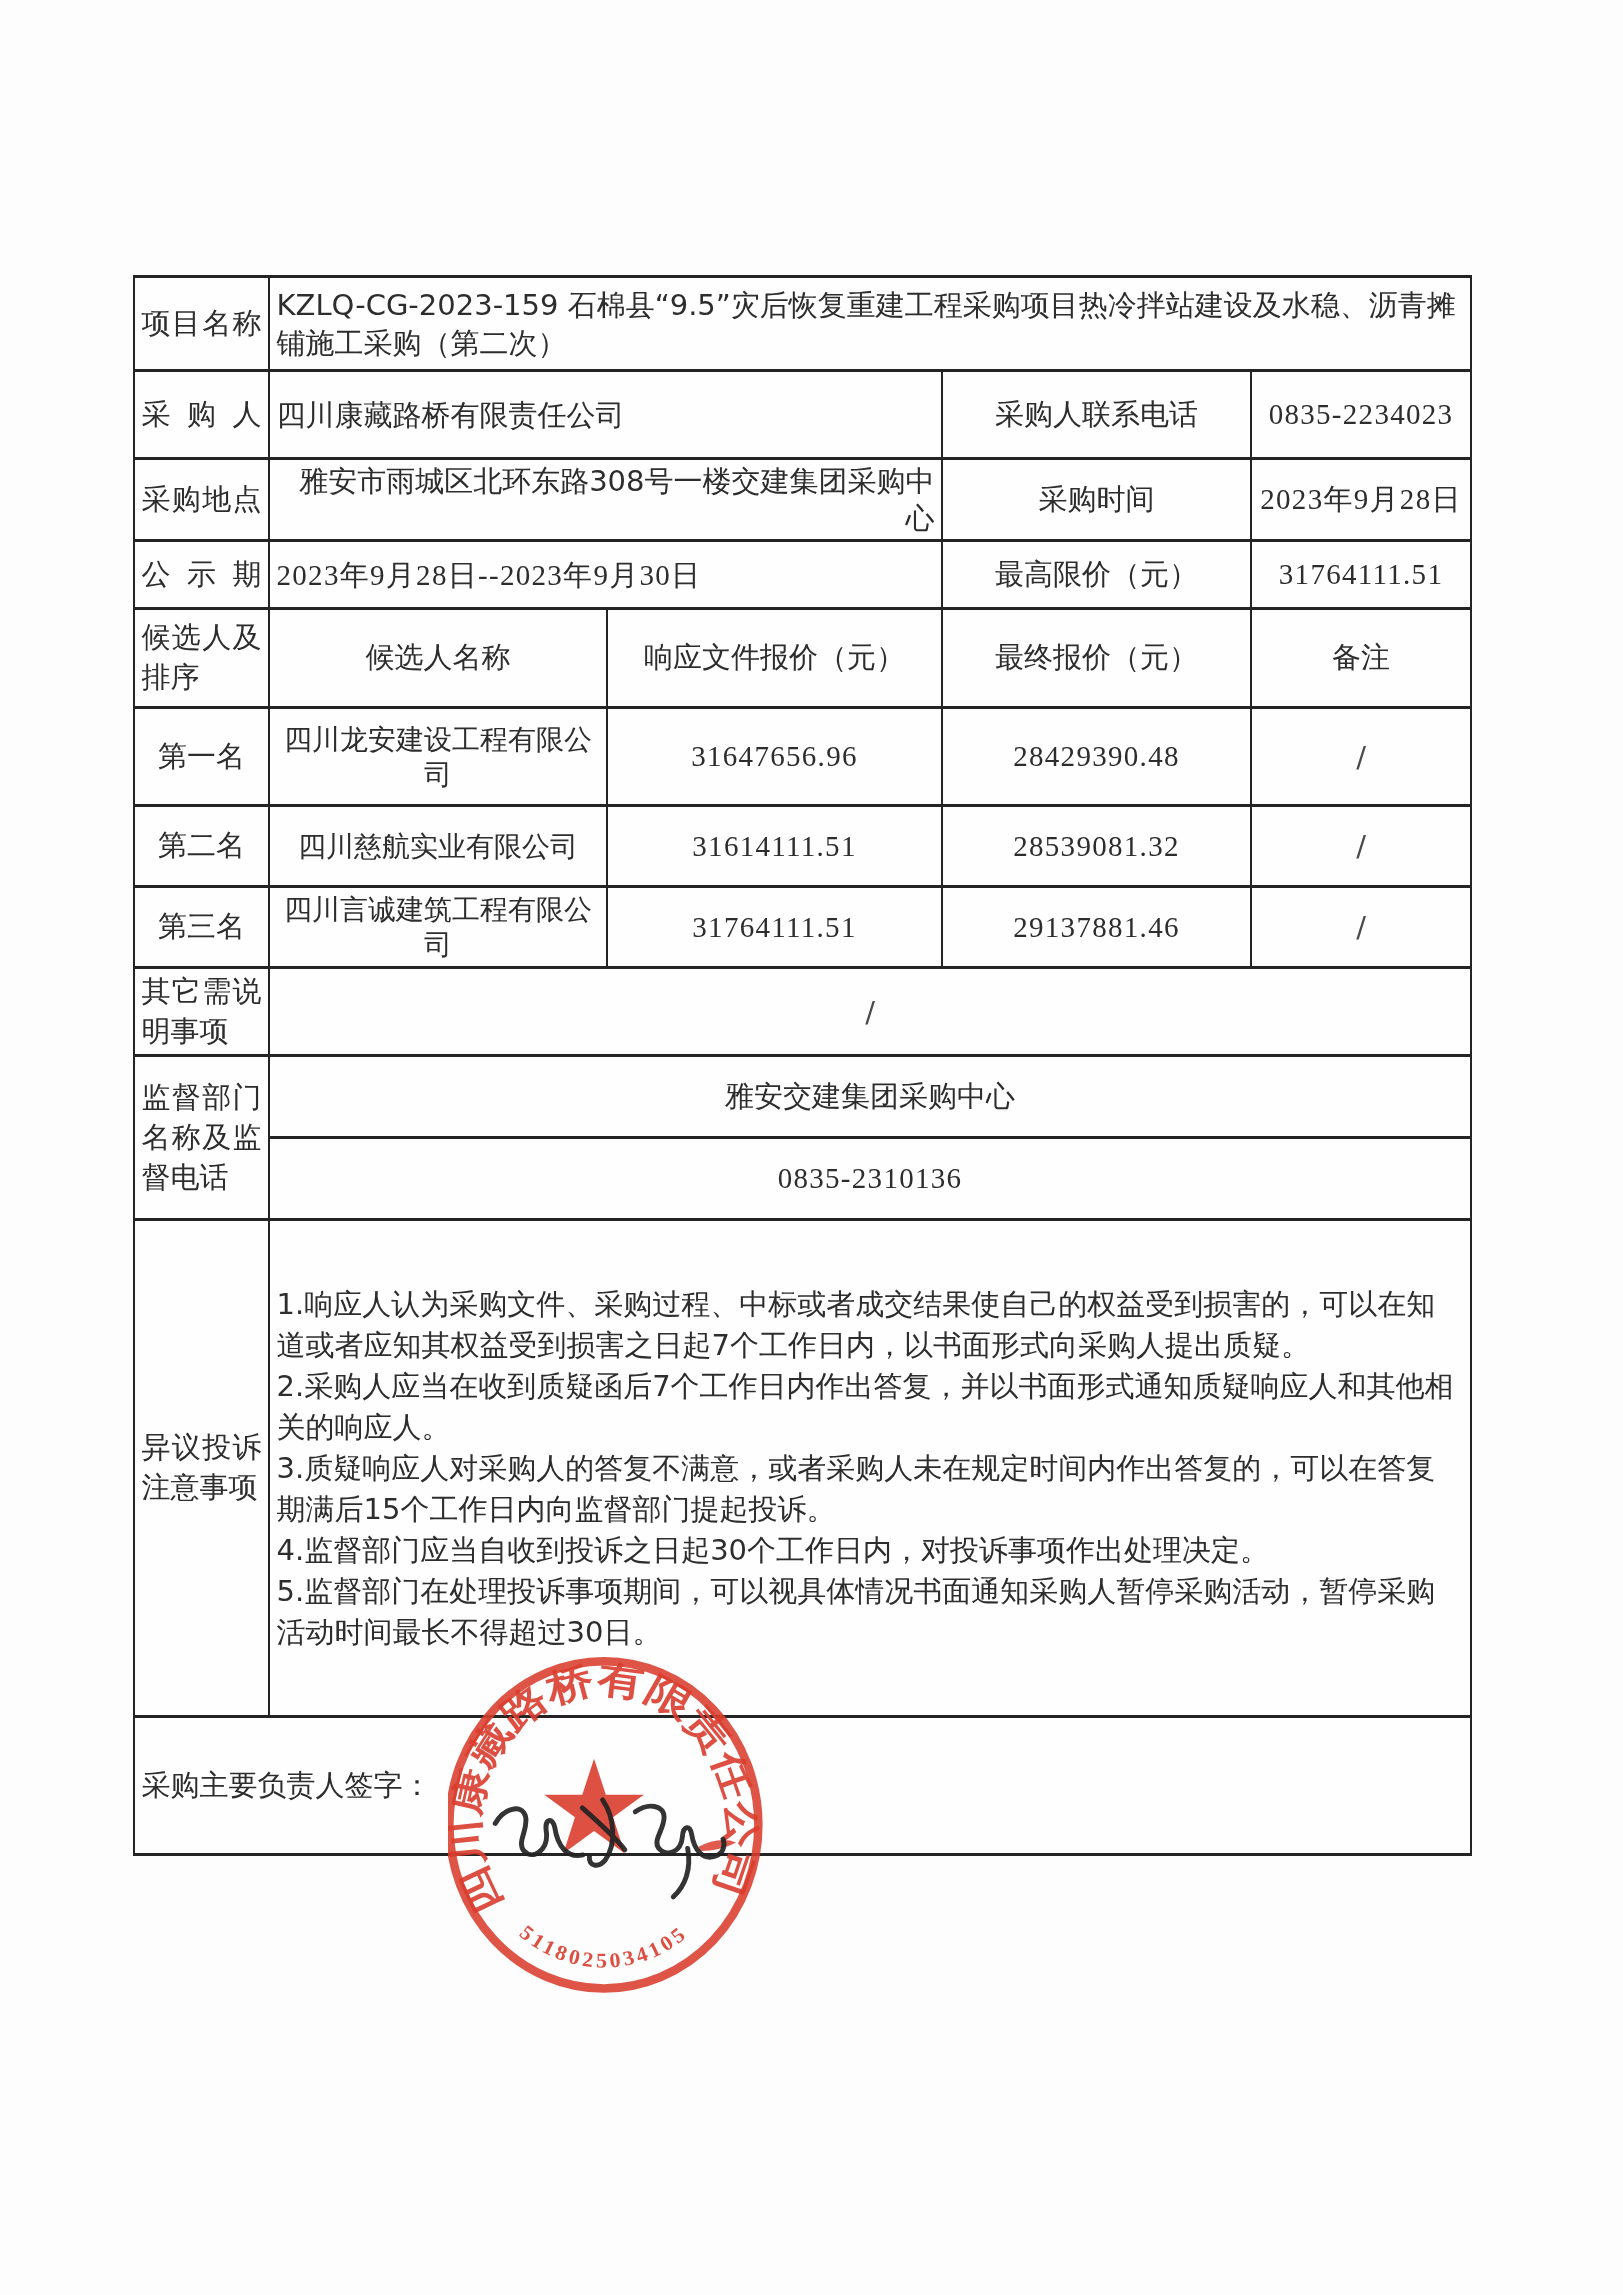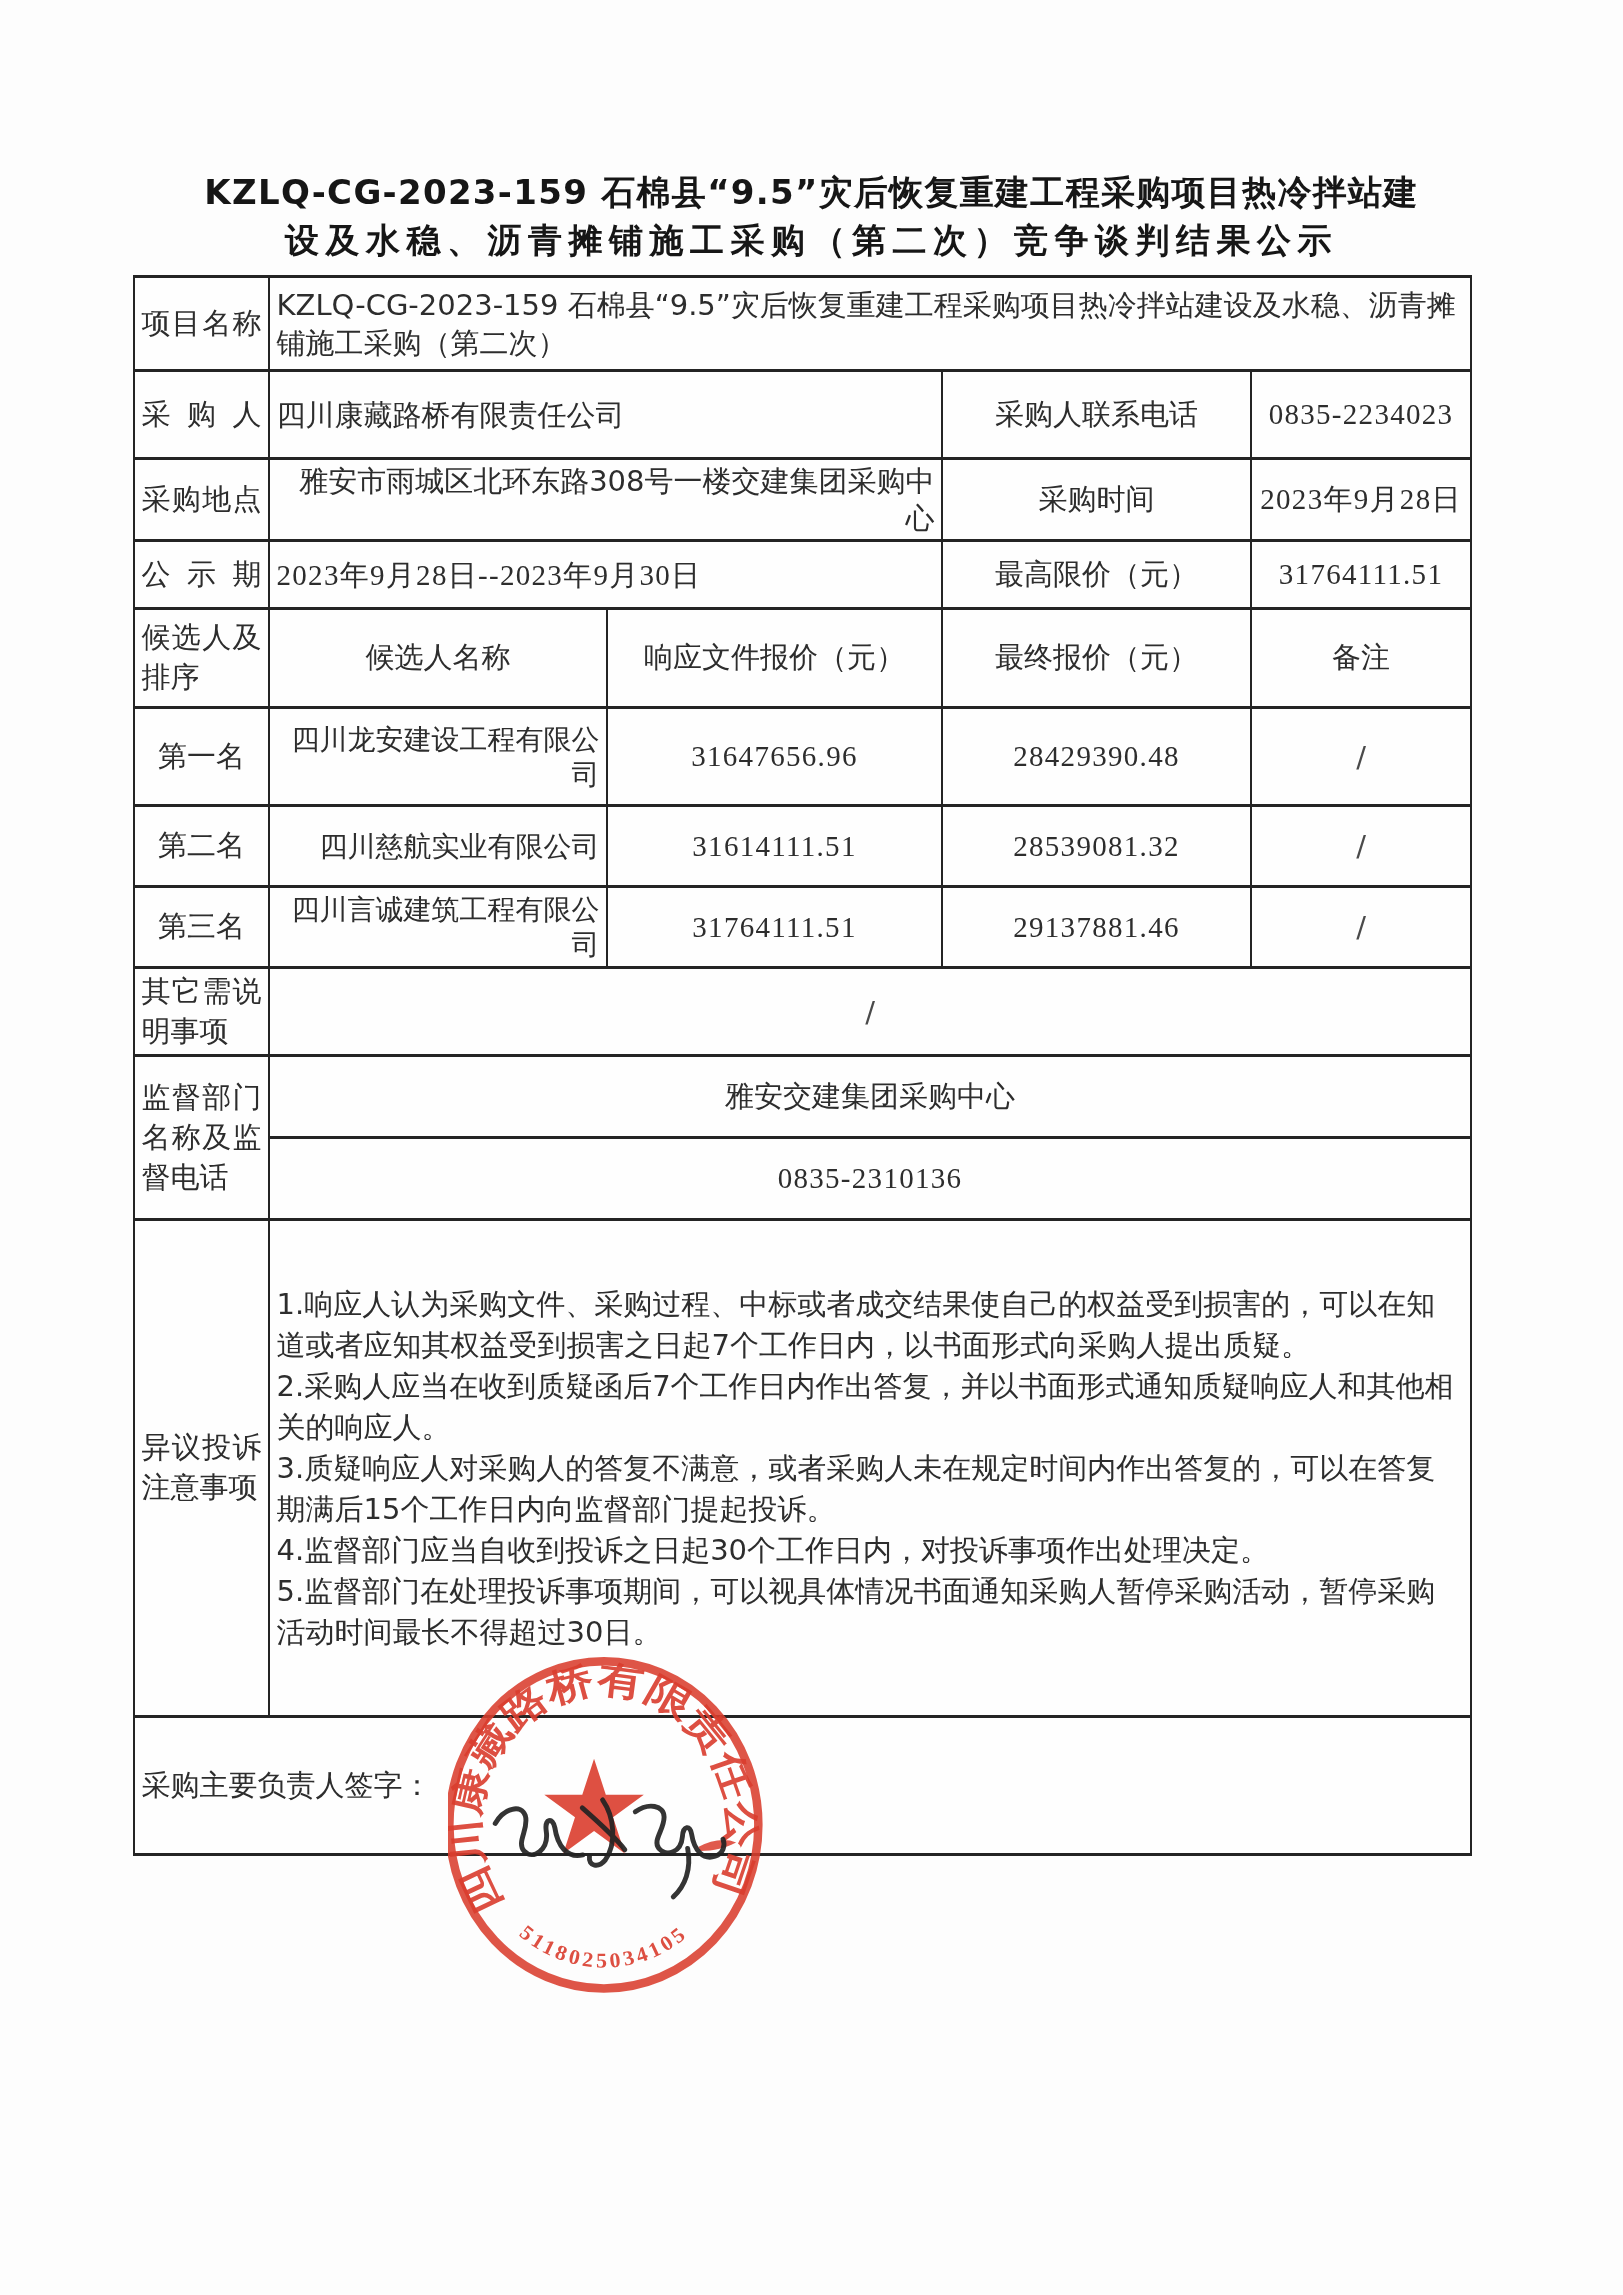--- a/index.html
+++ b/index.html
@@ -45,21 +45,21 @@
   td.rank{text-align:center;}
   td.val{text-align:left;padding:3.9px 7.9px;line-height:38px;}
   td.val-addr{text-align:right;padding:3.9px 19.6px 3.9px 7.9px;line-height:37px;}
   td.hdr{text-align:center;font-family:Liberation Mono, monospace;}
   td.num{
     text-align:center;
     font-family:"Liberation Serif","DejaVu Serif",serif;
     letter-spacing:1.3px;
   }
   td.name{
-    text-align:right;padding:3.9px 39px 3.9px 7.9px;
+    text-align:center;padding:3.9px 39px 3.9px 7.9px;
     font-size:28px;line-height:35px;
   }
   td.slash{text-align:center;color:#4a4a4a;}
   td.center-span{text-align:center;}
   td.objection-cell{
     vertical-align:top;
     padding:88px 111px 13px 7.9px;
     line-height:41px;text-align:left;
   }
   td.sign-cell{text-align:left;padding:3.9px 6.5px;}
@@ -68,24 +68,20 @@
   .stamp{
     position:absolute;left:448px;top:1652px;width:334px;height:343px;
     z-index:5;pointer-events:none;
   }
 </style>
 </head>
 <body>
 
 <div class="page">
 
-  <div class="doc-title">
-    <div class="l1">KZLQ-CG-2023-159 石棉县“9.5”灾后恢复重建工程采购项目热冷拌站建</div>
-    <div class="l2">设及水稳、沥青摊铺施工采购（第二次）竞争谈判结果公示</div>
-  </div>
 
   <table class="result">
     <colgroup>
       <col style="width:135px">
         <col style="width:338px">
         <col style="width:335px">
       <col style="width:309px">
         <col style="width:220px">
     </colgroup>
 

